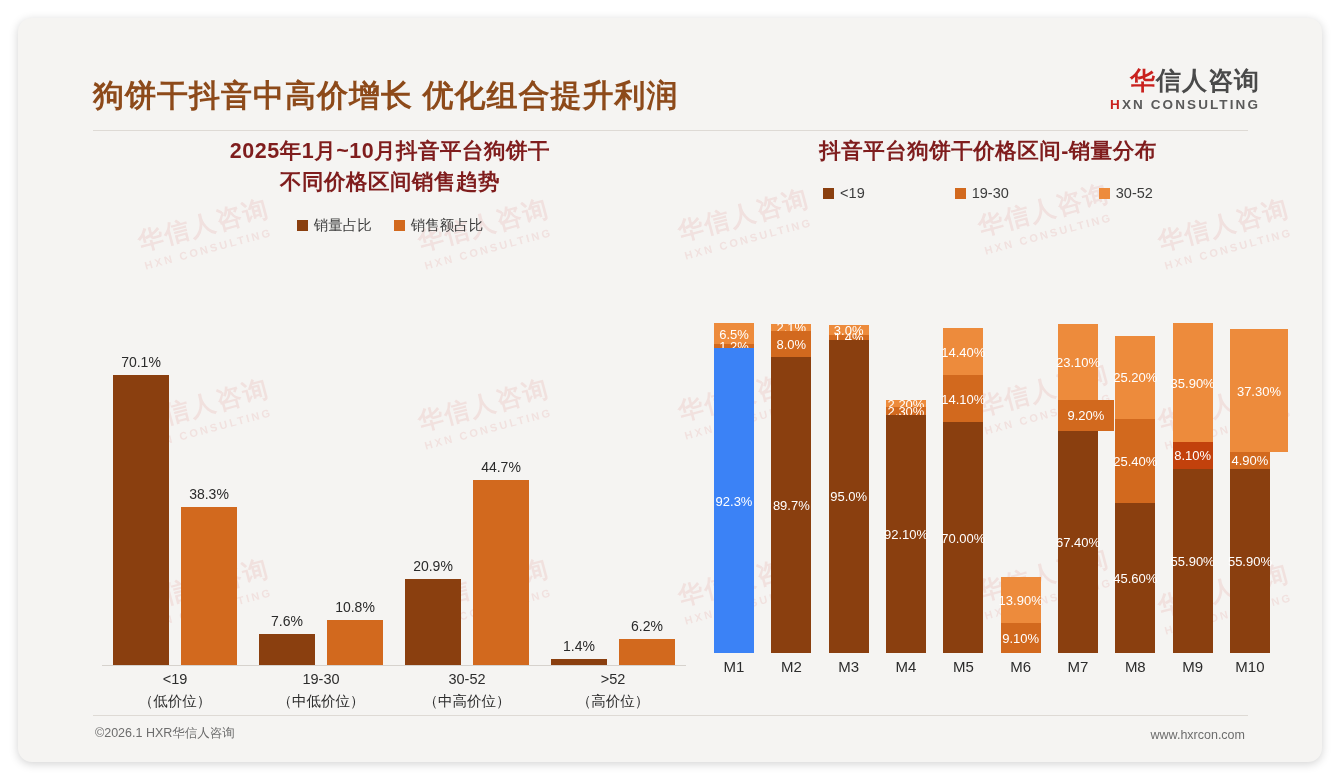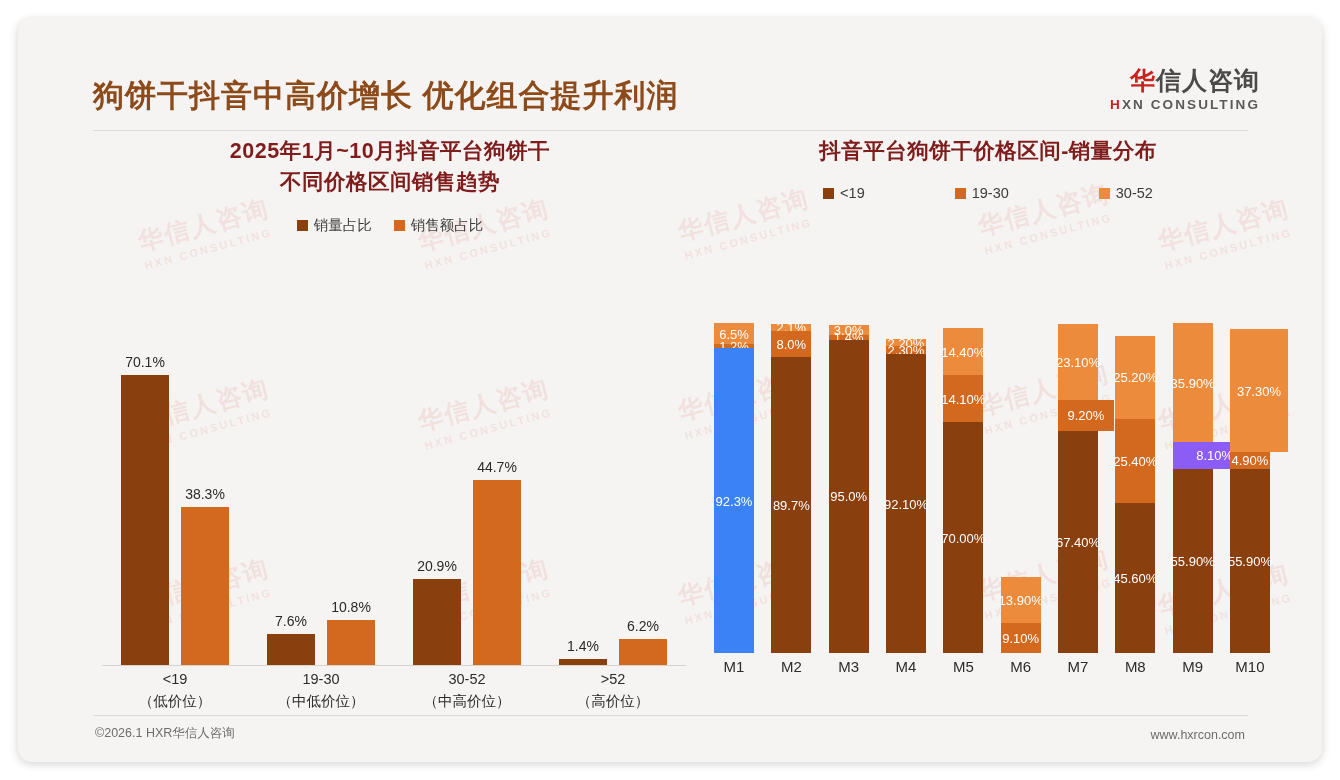--- a/index.html
+++ b/index.html
@@ -97,21 +97,21 @@
     width: 612px; height: 355px;
   }
   #left-axis {
     position: absolute; left: 14px; bottom: 0; width: 584px;
     height: 1px; background: #d6d2cd;
   }
   .grp {
     position: absolute; bottom: 1px; height: 100%;
     display: flex; align-items: flex-end; justify-content: center;
   }
-  .gbar { position: relative; width: 48px; margin: 0 6px; text-decoration: underline; }
+  .gbar { position: relative; width: 56px; margin: 0 6px; text-decoration: underline; }
   .gbar .fill { width: 100%; }
   .gbar .vlab {
     position: absolute; left: 50%; transform: translateX(-50%);
     bottom: 100%; margin-bottom: 5px;
     font-size: 14px; color: #2a2a2a; white-space: nowrap;
   }
   .xticks {
     position: absolute; left: 14px; top: 357px; width: 584px;
     display: flex;
   }
@@ -354,21 +354,21 @@
             <span class="slab">95.0%</span>
           </div>
         </div>
         <div class="scol">
           <div class="seg" style="height: 7.26px; background: rgb(237, 139, 60);">
             <span class="slab">2.20%</span>
           </div>
           <div class="seg" style="height: 7.59px; background: rgb(210, 105, 30);">
             <span class="slab">2.30%</span>
           </div>
-          <div class="seg" style="height: 299px; background: rgb(138, 63, 15);">
+          <div class="seg" style="height: 238px; background: rgb(138, 63, 15);">
             <span class="slab">92.10%</span>
           </div>
         </div>
         <div class="scol">
           <div class="seg" style="height: 47.52px; background: rgb(237, 139, 60);">
             <span class="slab">14.40%</span>
           </div>
           <div class="seg" style="height: 46.53px; background: rgb(210, 105, 30);">
             <span class="slab">14.10%</span>
           </div>
@@ -403,21 +403,21 @@
             <span class="slab">25.40%</span>
           </div>
           <div class="seg" style="height: 150.48px; background: rgb(138, 63, 15);">
             <span class="slab">45.60%</span>
           </div>
         </div>
         <div class="scol">
           <div class="seg" style="height: 118.47px; background: rgb(237, 139, 60);">
             <span class="slab">35.90%</span>
           </div>
-          <div class="seg" style="height: 26.73px; background: #8b5cf6; padding-left: 44px;">
+          <div class="seg" style="height: 26.73px; background: #c2410c;">
             <span class="slab">8.10%</span>
           </div>
           <div class="seg" style="height: 184.47px; background: rgb(138, 63, 15);">
             <span class="slab">55.90%</span>
           </div>
         </div>
         <div class="scol">
           <div class="seg" style="height: 123.09px; background: rgb(237, 139, 60); padding-left: 18px;">
             <span class="slab">37.30%</span>
           </div>

